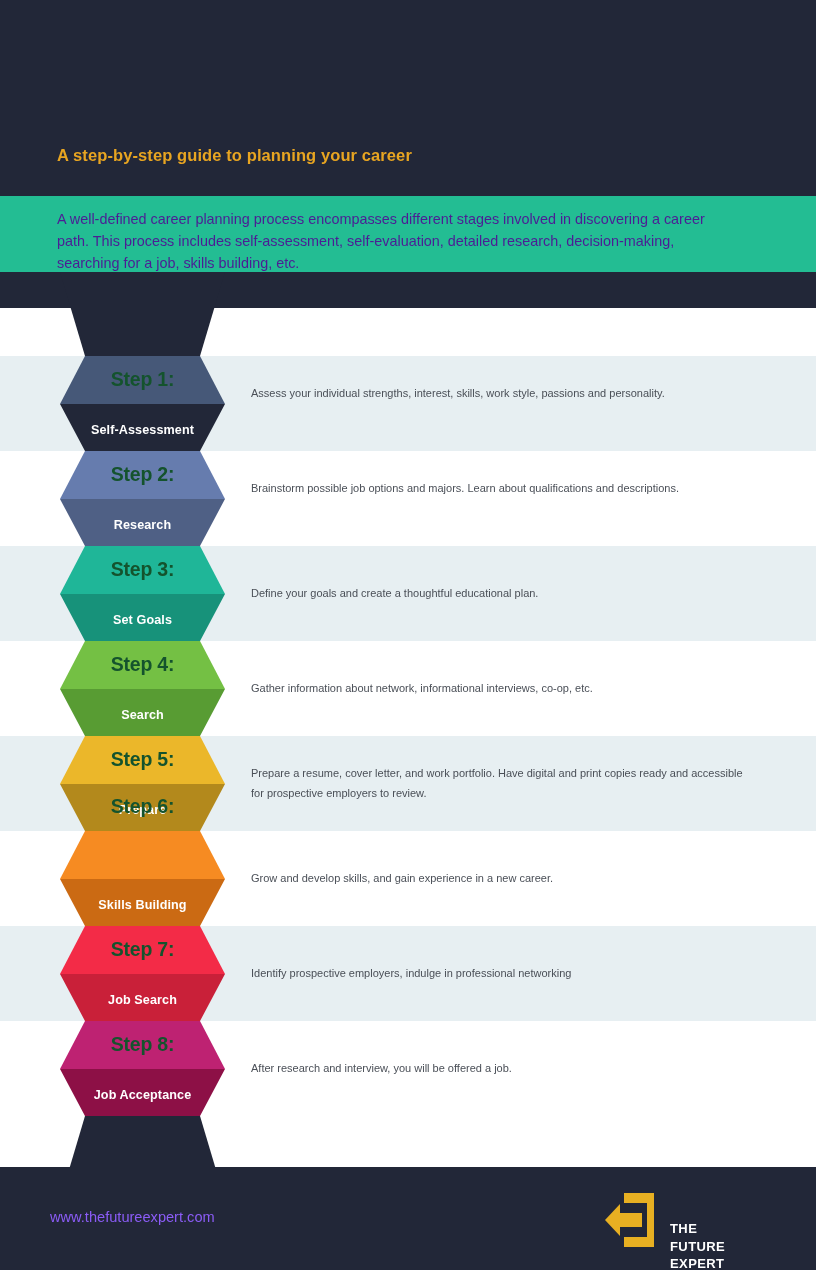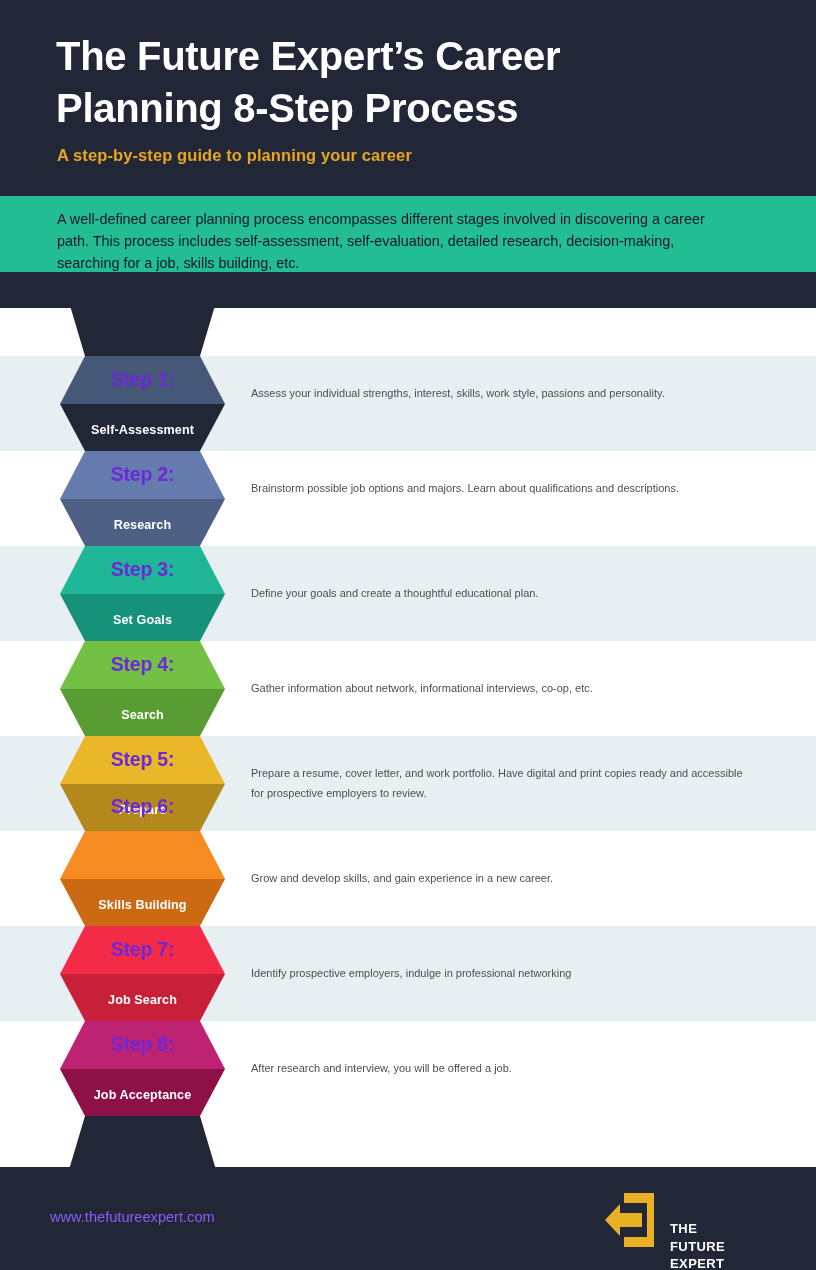--- a/index.html
+++ b/index.html
@@ -53,21 +53,21 @@
     left: 0; top: 196px;
     width: 816px;
     height: 76px;
     background: #23BD93;
   }
   .intro-text {
     position: absolute;
     left: 57px;
     top: 12px;
     width: 660px;
-    color: #0f172a;
+    color: #4c1d95;
     font-size: 14.4px;
     line-height: 22px;
   }
 
   
   .dark-band {
     position: absolute;
     left: 0; top: 272px;
     width: 816px;
     height: 36px;
@@ -99,21 +99,21 @@
     font-size: 11px;
     line-height: 19.5px;
   }
 
   
   .step-num {
     position: absolute;
     width: 165px;
     left: 60px;
     text-align: center;
-    color: #6d28d9;
+    color: #14532d;
     font-size: 19.5px;
     font-weight: bold;
     letter-spacing: -0.2px;
   }
   .step-name {
     position: absolute;
     width: 165px;
     left: 60px;
     text-align: center;
     color: #ffffff;
@@ -171,24 +171,20 @@
       <div class="row-bg" style="top: 451px; height: 95px; background: rgb(255, 255, 255);"></div>
       <div class="row-bg" style="top: 546px; height: 95px; background: rgb(231, 239, 242);"></div>
       <div class="row-bg" style="top: 641px; height: 95px; background: rgb(255, 255, 255);"></div>
       <div class="row-bg" style="top: 736px; height: 95px; background: rgb(231, 239, 242);"></div>
       <div class="row-bg" style="top: 831px; height: 95px; background: rgb(255, 255, 255);"></div>
       <div class="row-bg" style="top: 926px; height: 95px; background: rgb(231, 239, 242);"></div>
       <div class="row-bg" style="top: 1021px; height: 95px; background: rgb(255, 255, 255);"></div>
     </div>
 
   <div class="header">
-    <div class="header-title">
-      <div>The Future Expert’s Career</div>
-      <div>Planning 8-Step Process</div>
-    </div>
     <div class="header-subtitle">A step-by-step guide to planning your career</div>
   </div>
 
   <div class="intro-banner">
     <div class="intro-text">A well-defined career planning process encompasses different stages involved in discovering a career path. This process includes self-assessment, self-evaluation, detailed research, decision-making, searching for a job, skills building, etc.</div>
   </div>
 
   <div class="dark-band"></div>
 
   <svg class="funnel" width="816" height="1270" viewBox="0 0 816 1270" xmlns="http://www.w3.org/2000/svg">

